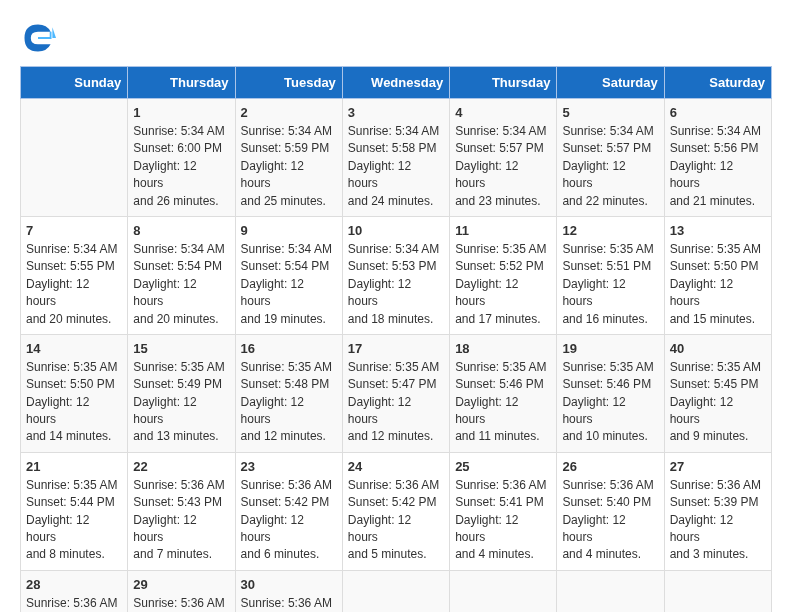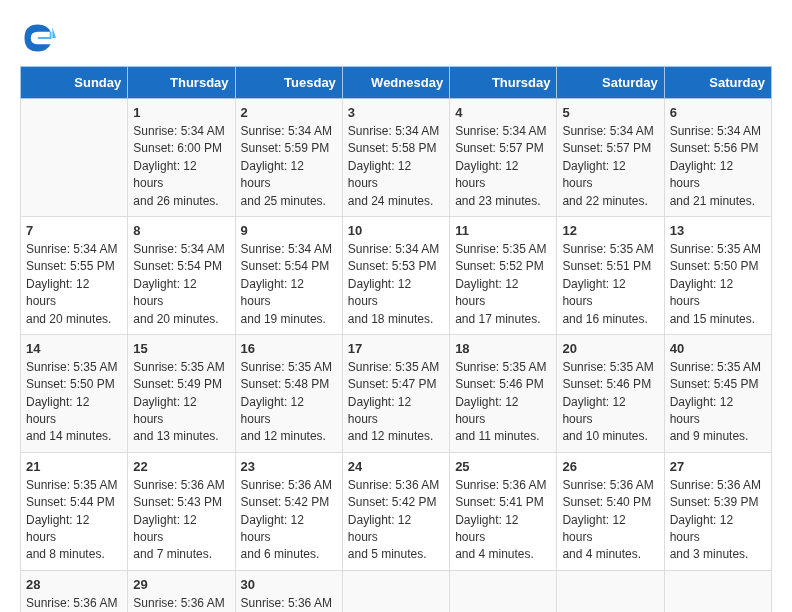--- a/index.html
+++ b/index.html
@@ -249,21 +249,21 @@
 and 12 minutes.</div>
         </td>
         <td>
           <div class="day-number">18</div>
           <div class="day-info" style="white-space: pre-line;">Sunrise: 5:35 AM
 Sunset: 5:46 PM
 Daylight: 12 hours
 and 11 minutes.</div>
         </td>
         <td>
-          <div class="day-number">20</div>
+          <div class="day-number">19</div>
           <div class="day-info" style="white-space: pre-line;">Sunrise: 5:35 AM
 Sunset: 5:46 PM
 Daylight: 12 hours
 and 10 minutes.</div>
         </td>
         <td>
           <div class="day-number">40</div>
           <div class="day-info" style="white-space: pre-line;">Sunrise: 5:35 AM
 Sunset: 5:45 PM
 Daylight: 12 hours

